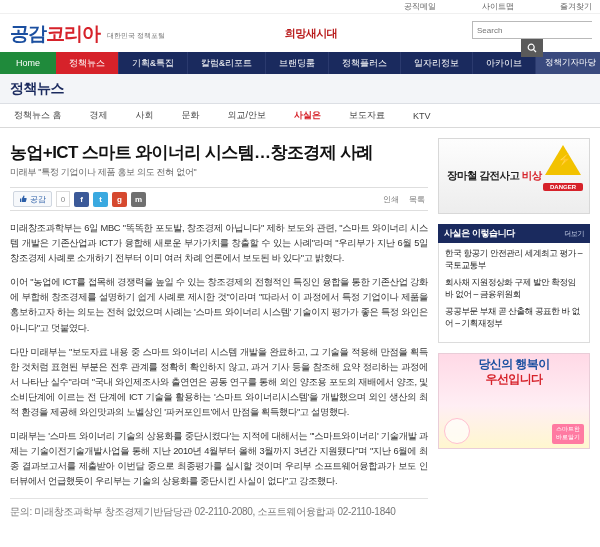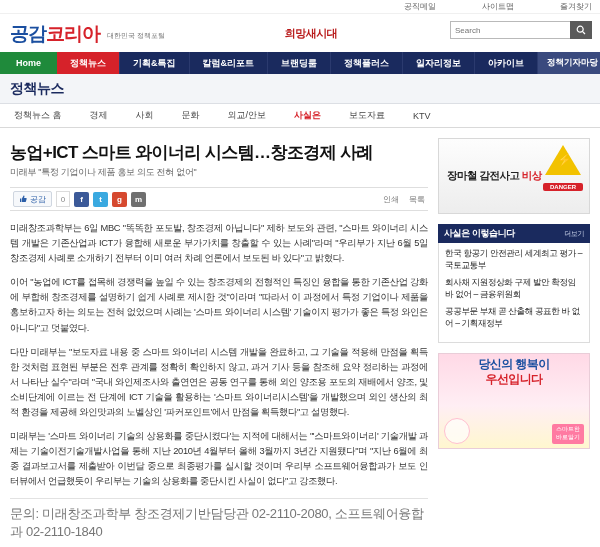--- a/index.html
+++ b/index.html
@@ -56,20 +56,21 @@
     font-weight: bold;
     letter-spacing: -0.5px;
     margin-left: 11px;
   }
   .search-box {
     position: absolute;
     right: 8px;
     top: 7px;
     display: flex;
     align-items: center;
+    flex-direction: column;
   }
   .search-input {
     width: 120px;
     height: 18px;
     border: 1px solid #b9b9b9;
     border-right: none;
     font-size: 8px;
     padding: 0 4px;
     color: #777;
     outline: none;
@@ -91,21 +92,20 @@
     align-items: stretch;
     font-size: 9px;
   }
   .gnb-item {
     padding: 0 13px;
     display: flex; align-items: center;
     color: #fff;
     cursor: pointer;
     white-space: nowrap;
     border-right: 1px solid #2b3a6e;
-    font-weight: bold;
   }
   .gnb-item.home { background: #1f8a3b; padding: 0 16px; border-right: none; }
   .gnb-item.active { background: #d6222a; }
   .gnb-right { margin-left: auto; display: flex; }
   .gnb-right .gnb-item { background: #3a4a7e; font-size: 8.5px; padding: 0 9px; }
 
   
   .title-band {
     height: 30px;
     background: #f3f5f8;
@@ -206,21 +206,21 @@
     line-height: 1.62;
     color: #333;
     margin: 0 0 9px 0;
     letter-spacing: -0.35px;
     text-align: justify;
   }
   .art-footer {
     border-top: 1px solid #e2e2e2;
     margin-top: 4px;
     padding-top: 6px;
-    font-size: 13px;
+    font-size: 10px;
     color: #777;
     letter-spacing: -0.3px;
   }
 
   
   .banner-top {
     position: relative;
     height: 76px;
     background: linear-gradient(180deg,#fdfdfd 0%,#ededed 100%);
     border: 1px solid #d8d8d8;

